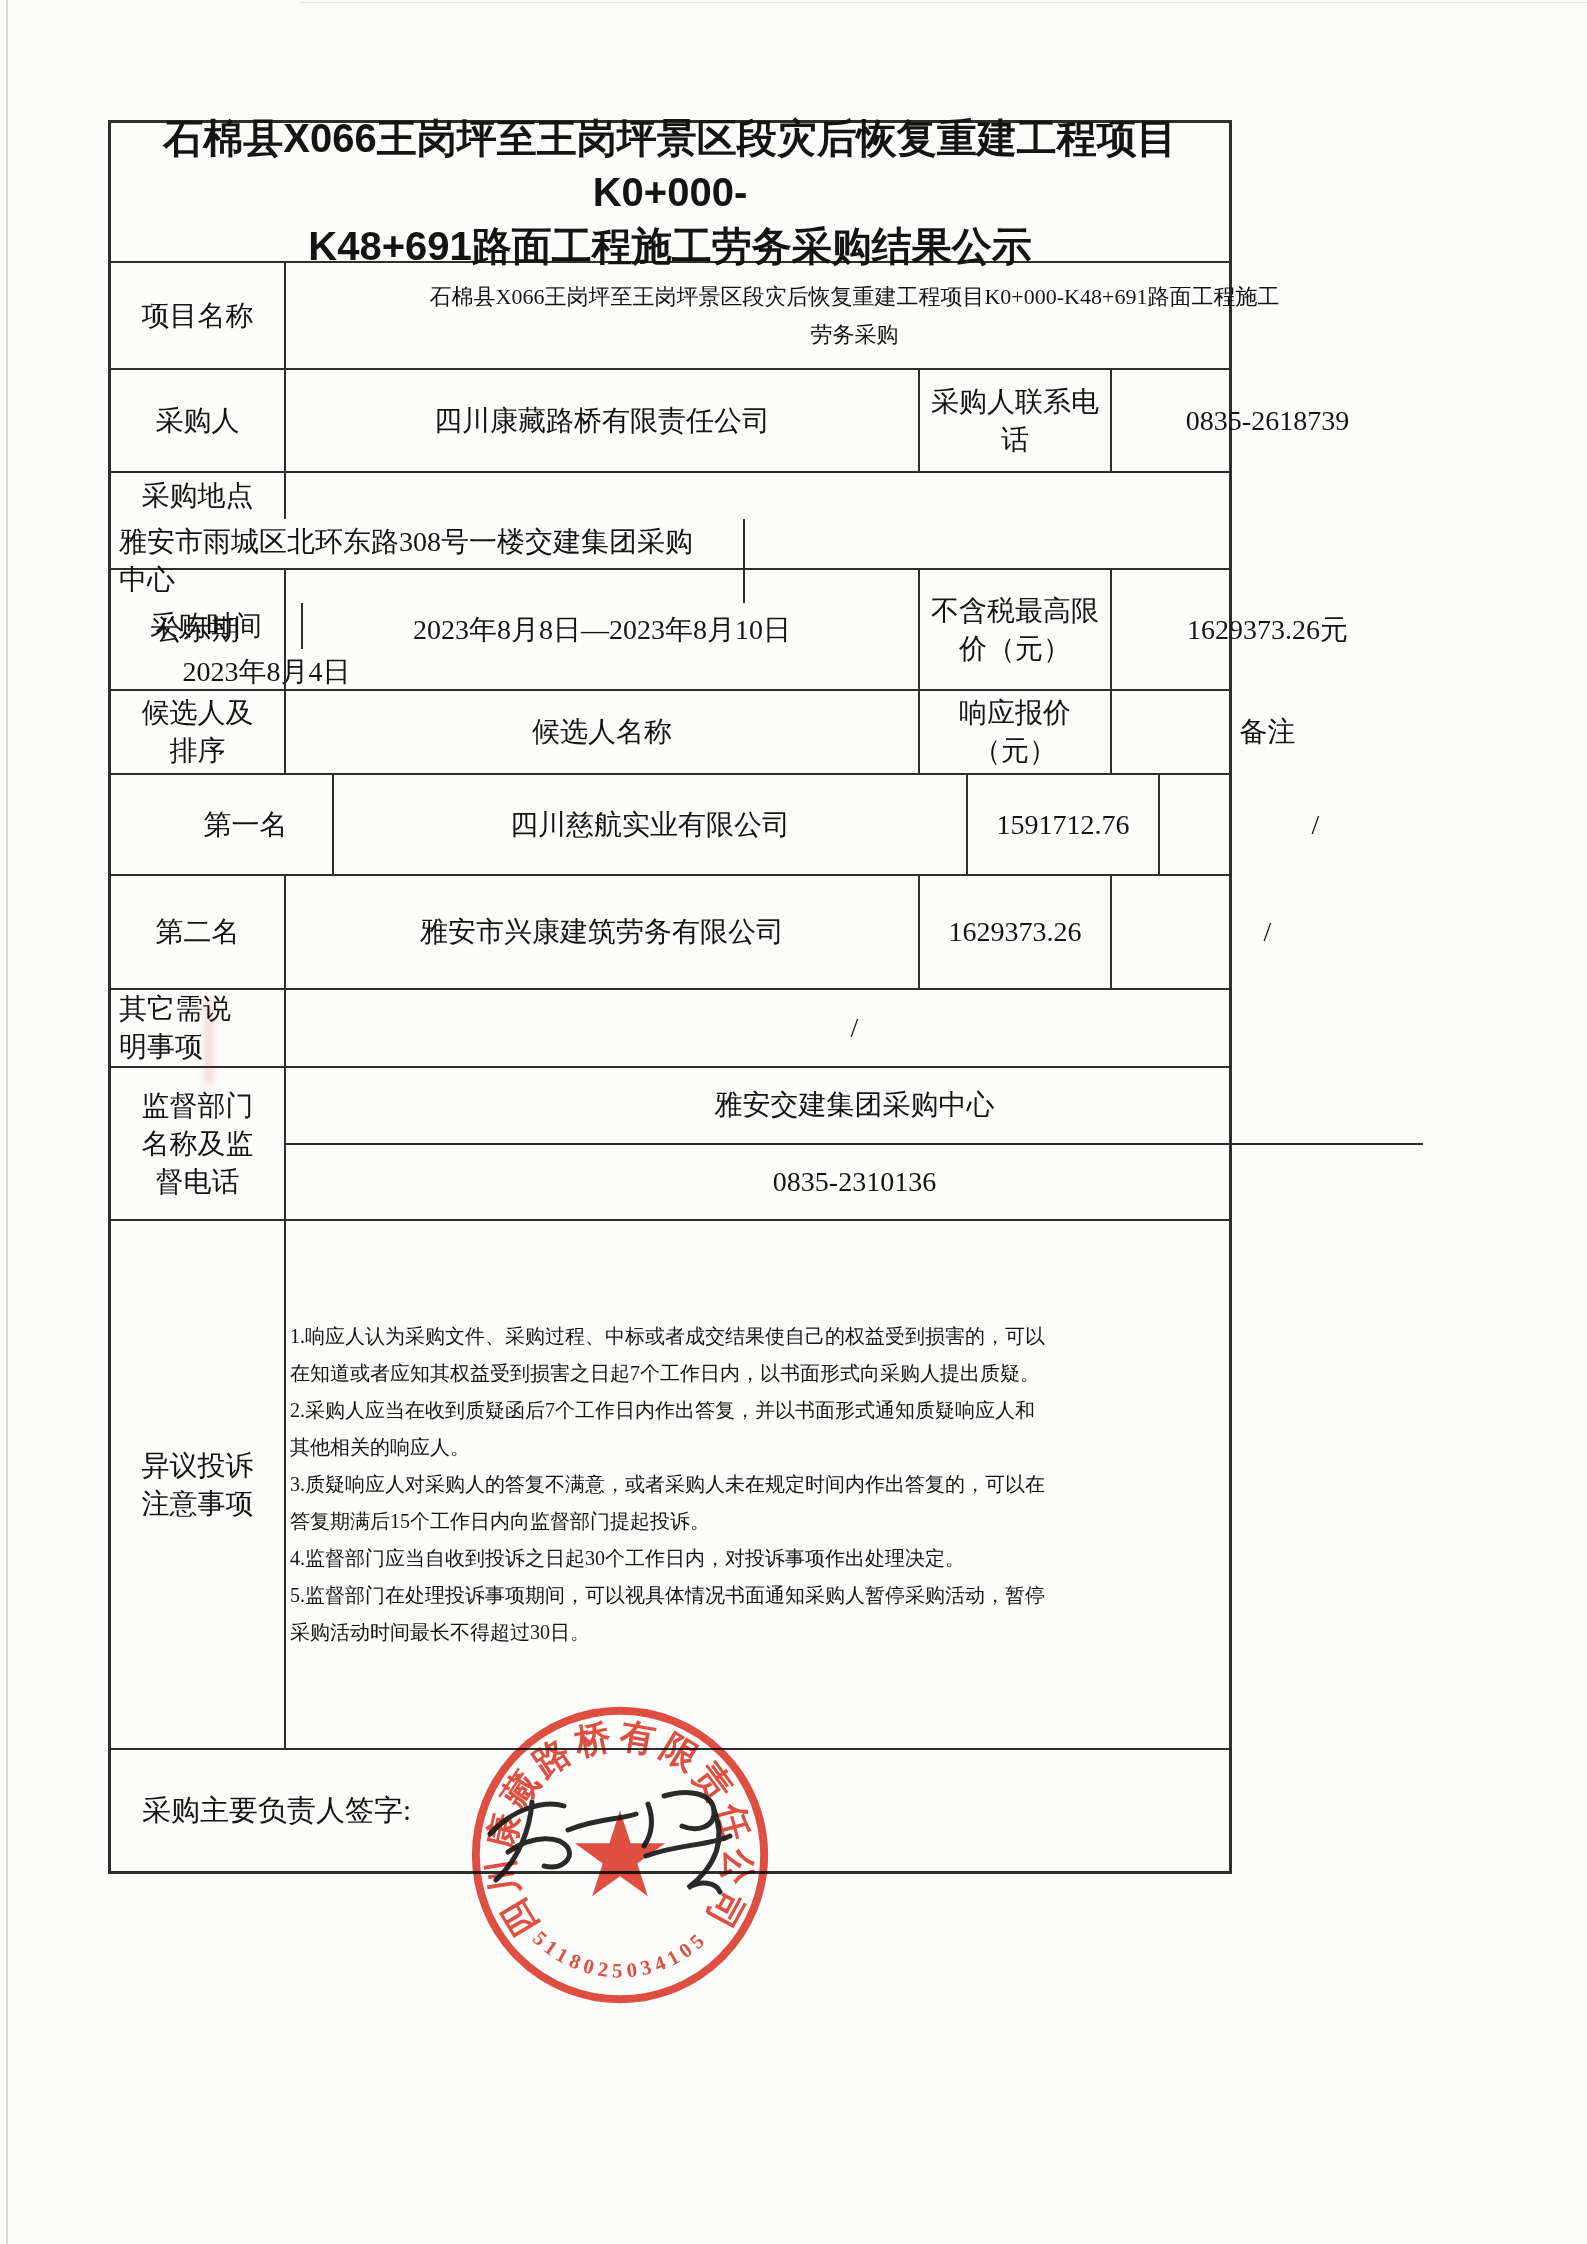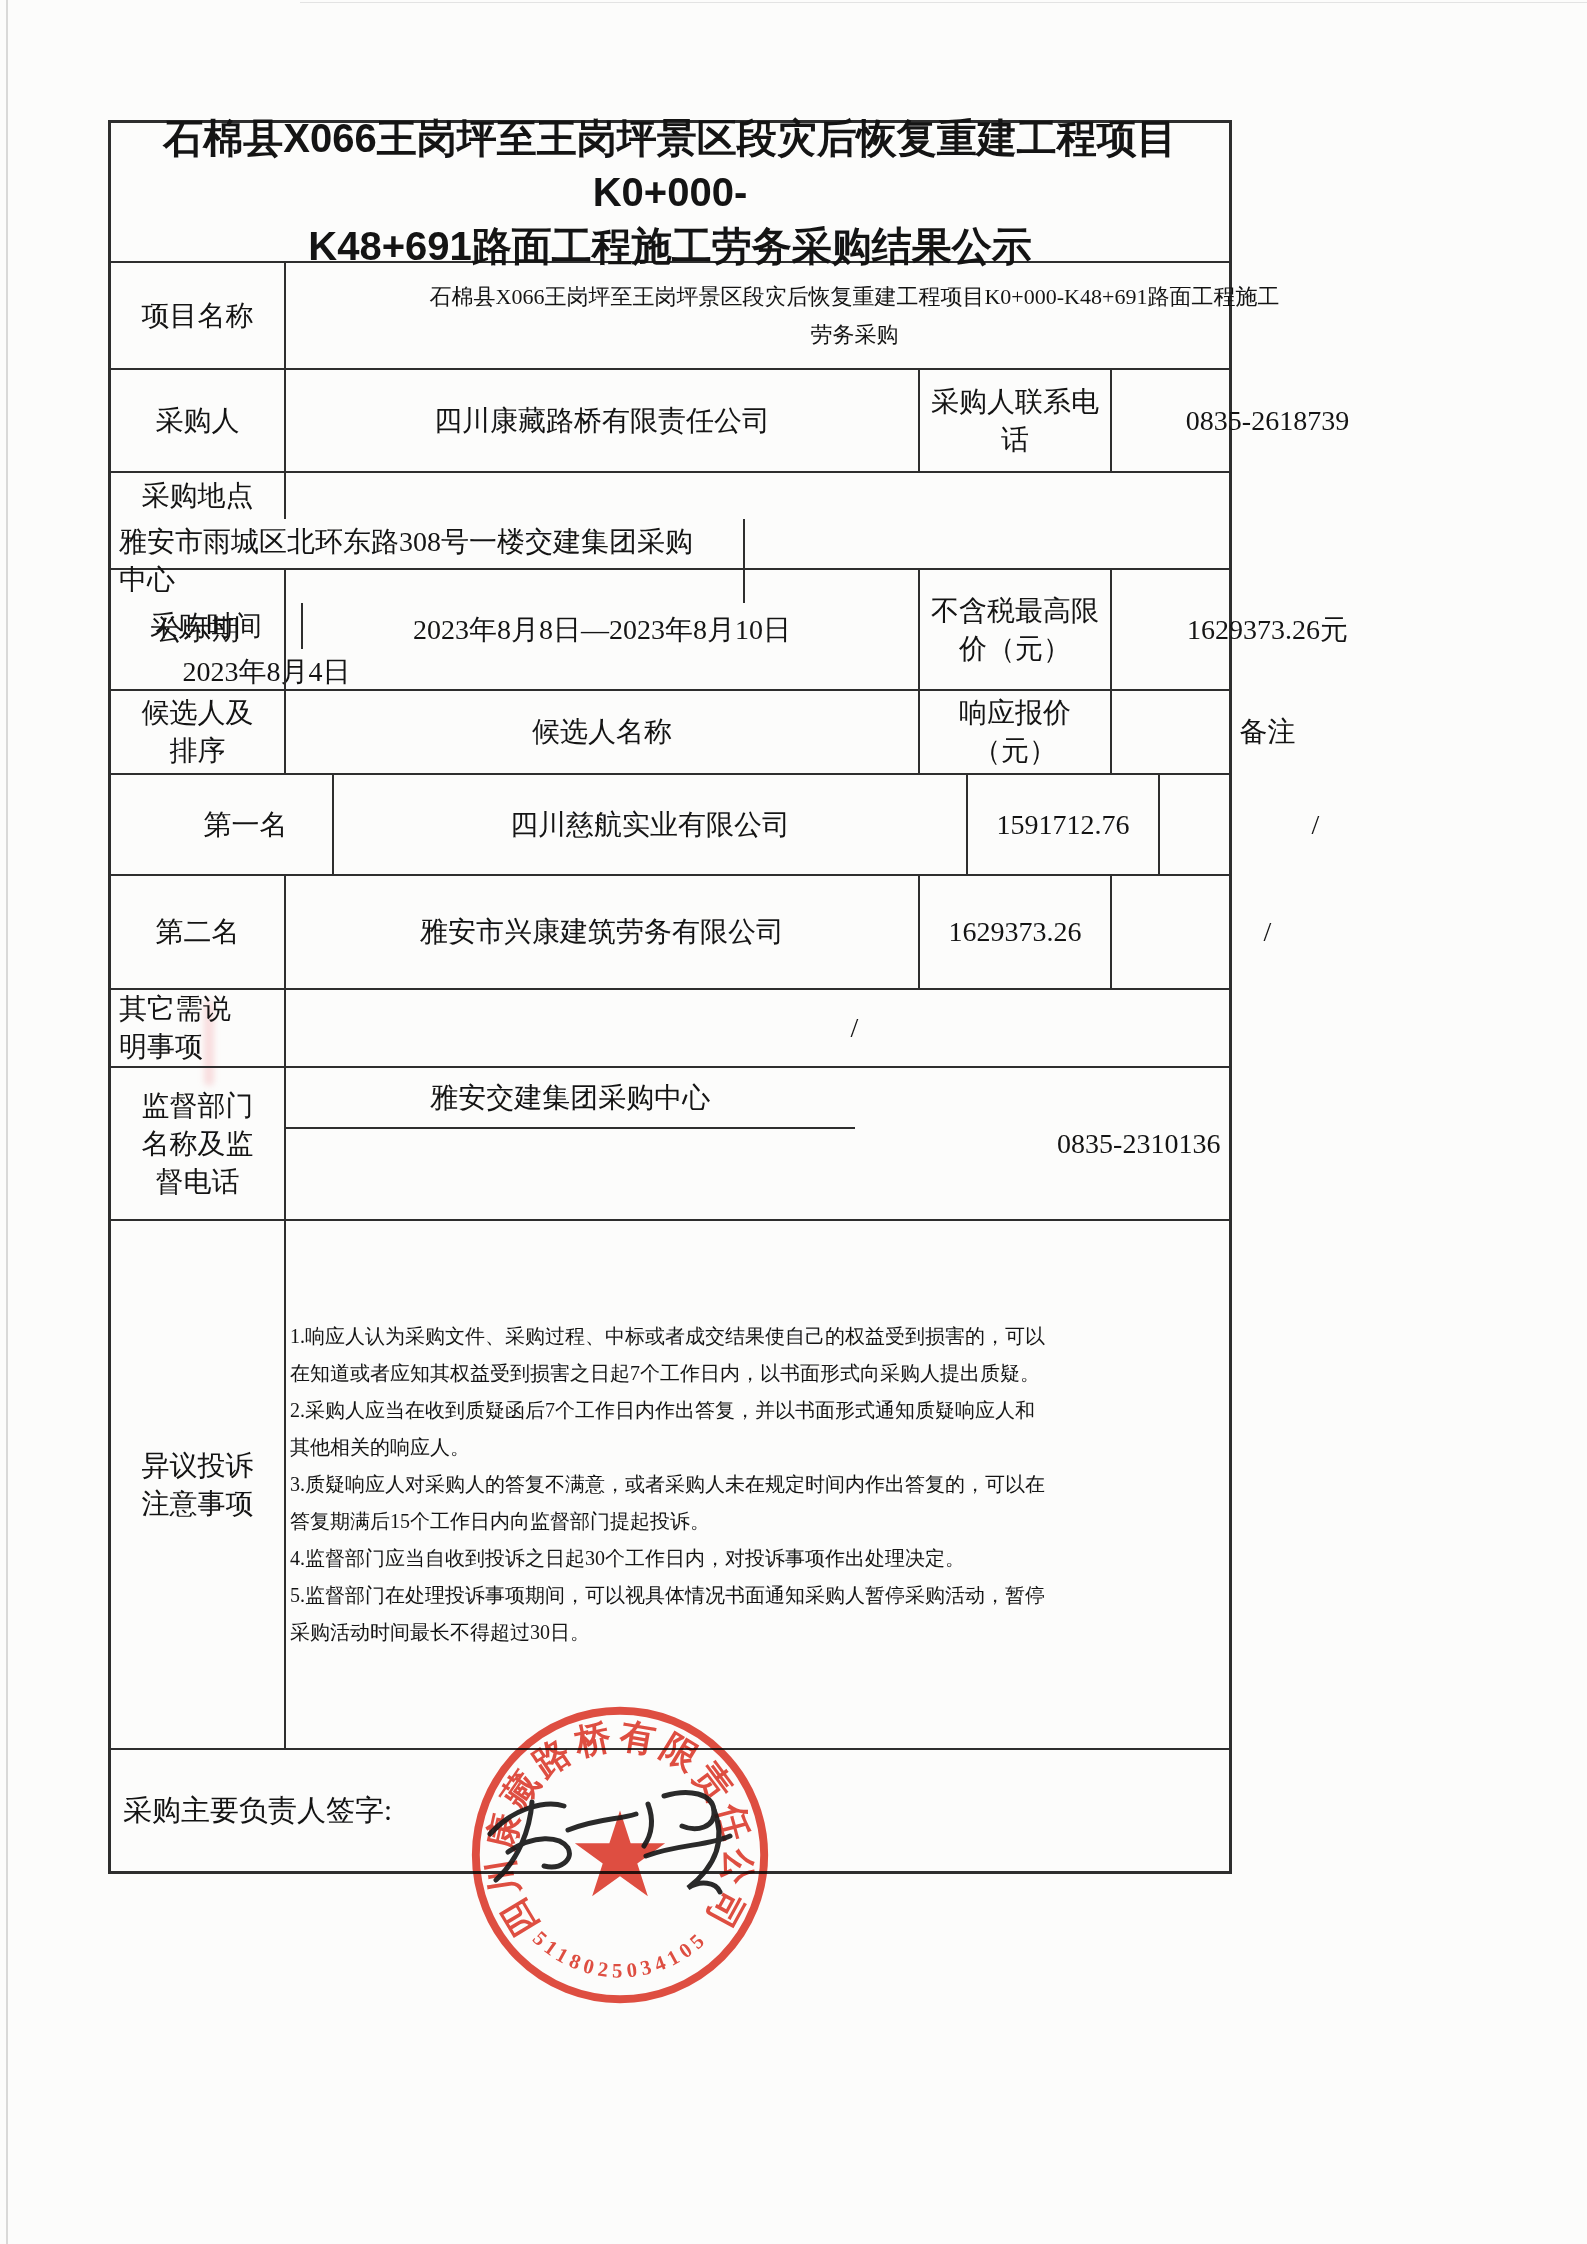--- a/index.html
+++ b/index.html
@@ -12,21 +12,21 @@
   .scan-edge{position:absolute;left:6px;top:0;width:2px;height:2244px;background:#cfcfcf;opacity:.8;}
   .scan-top{position:absolute;left:300px;top:2px;width:1287px;height:1px;background:#e3e3e3;}
   .smudge{position:absolute;left:204px;top:1000px;width:10px;height:86px;background:rgba(235,110,120,.22);filter:blur(3px);border-radius:5px;}
 
   .tbl{
     position:absolute;left:108px;top:120px;width:1124px;
     border:3px solid #2e2e2e;box-sizing:border-box;
     background:transparent;
   }
   .row{display:flex;box-sizing:border-box;border-bottom:2px solid #2e2e2e;}
-  .row:last-child{border-bottom:none;}
+  .row:last-child{border-bottom:none;margin-left:19px;}
   .cell{
     box-sizing:border-box;border-right:2px solid #2e2e2e;
     display:flex;align-items:center;justify-content:center;
     text-align:center;white-space:pre-line;
     font-size:28px;line-height:38px;padding:4px 8px;overflow:hidden;
   }
   .cell:last-child{border-right:none;}
   .c1{width:175px;flex:none;}
   .c2{width:634px;flex:none;}
   .c3{width:192px;flex:none;}
@@ -46,21 +46,21 @@
   .r-candhead{height:84px;font-family:Liberation Serif, serif;}
   .r-first{height:101px;padding-left:48px;}
   .r-second{height:114px;}
   .r-other{height:78px;}
   .r-supervisor{height:153px;}
   .r-notice{height:529px;}
   .r-sign{height:121px;}
 
   .project-value{font-size:22px;}
   .left-align{justify-content:flex-start;text-align:left;}
-  .sub-col{display:flex;flex-direction:row;width:1137px;flex:none;}
+  .sub-col{display:flex;flex-direction:column;width:1137px;flex:none;}
   .sub-a{height:61px;border-bottom:2px solid #2e2e2e;}
   .sub-cell{display:flex;align-items:center;justify-content:center;box-sizing:border-box;
     font-size:28px;white-space:pre-line;flex:1;}
   .notice-text{
     align-items:center;justify-content:flex-start;text-align:left;
     font-size:20px;line-height:37px;padding:8px 10px 8px 4px;
   }
   .sign-cell{
     width:100%;display:flex;align-items:center;justify-content:flex-start;
     font-size:29px;padding-left:12px;box-sizing:border-box;

